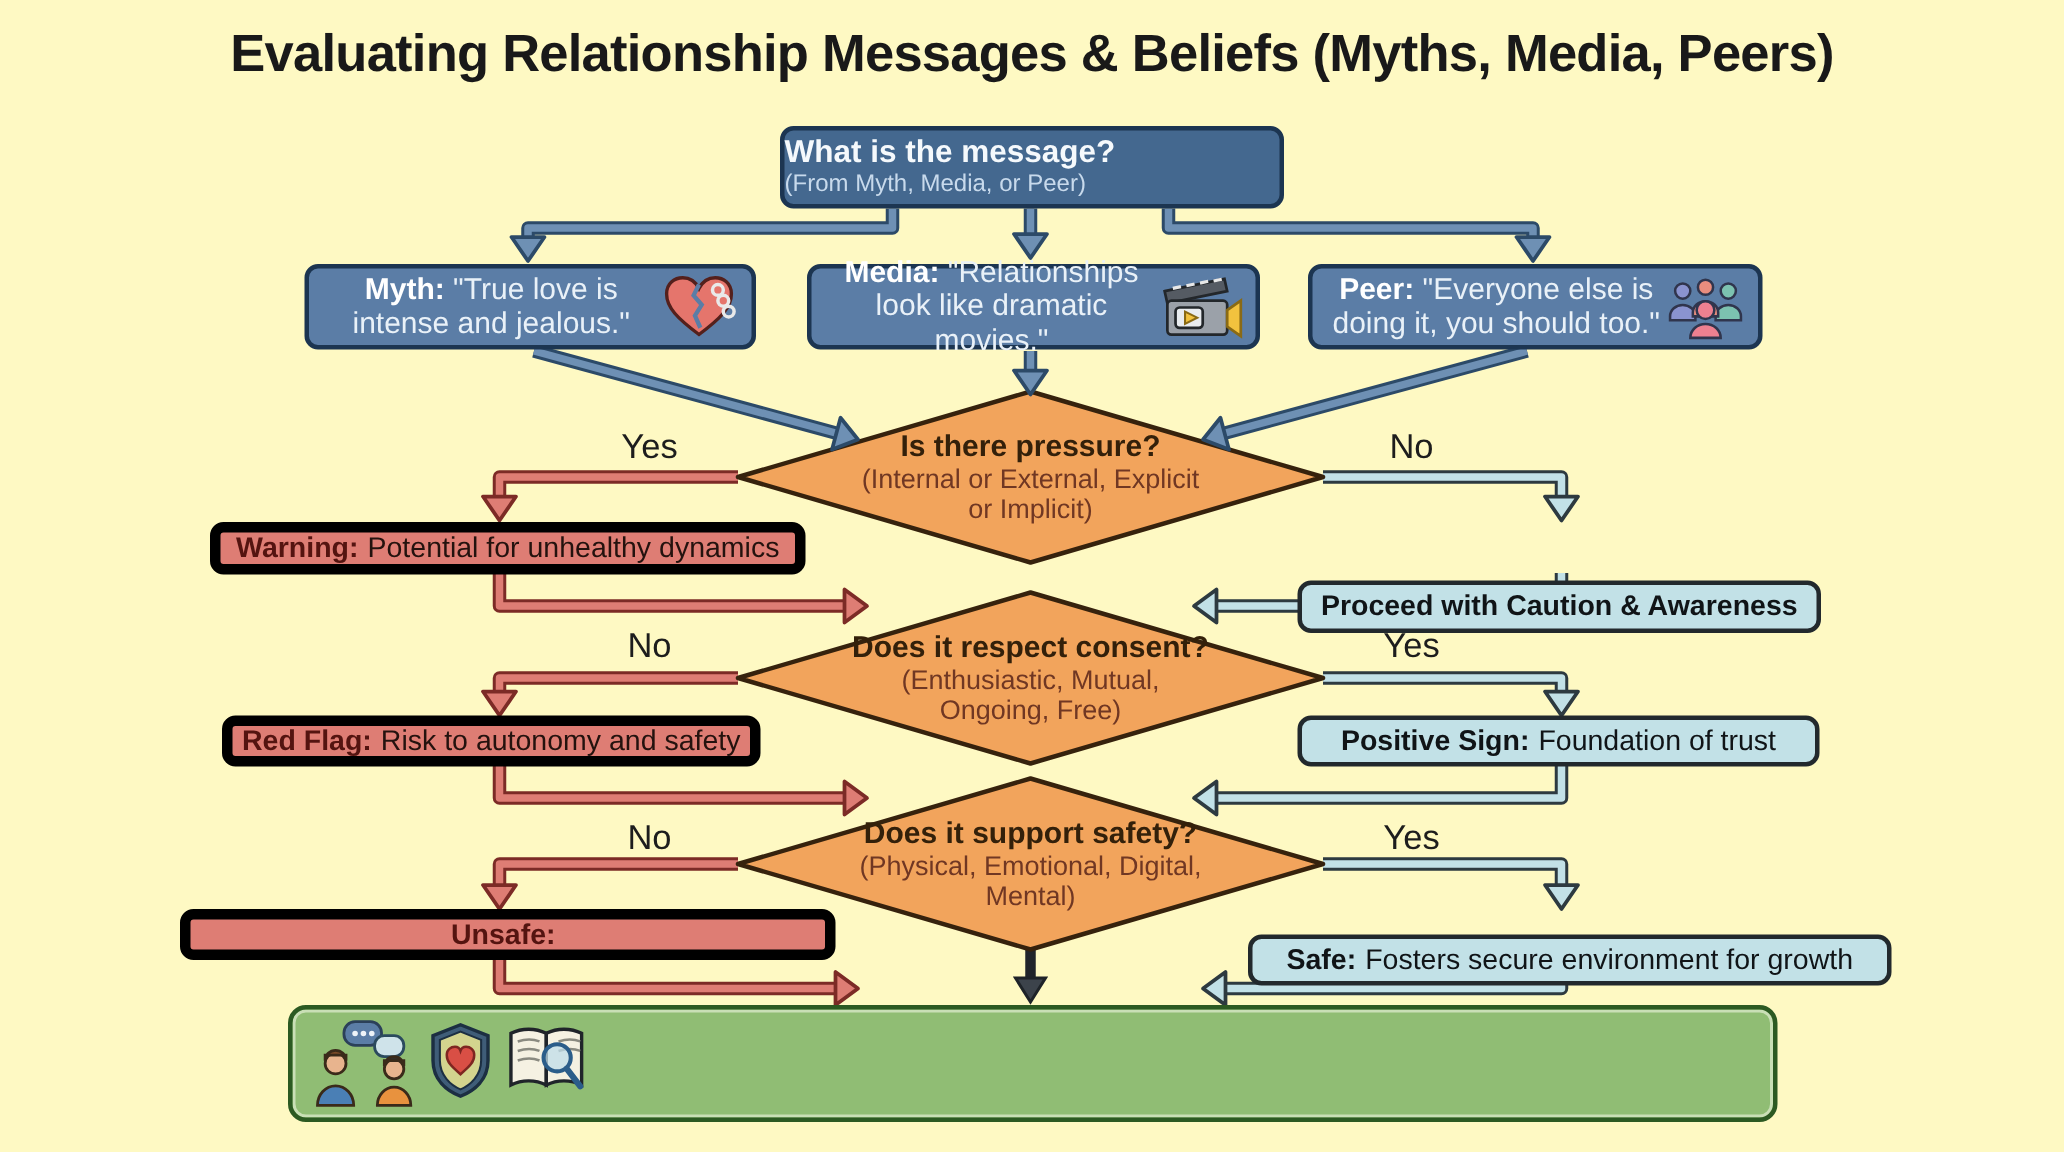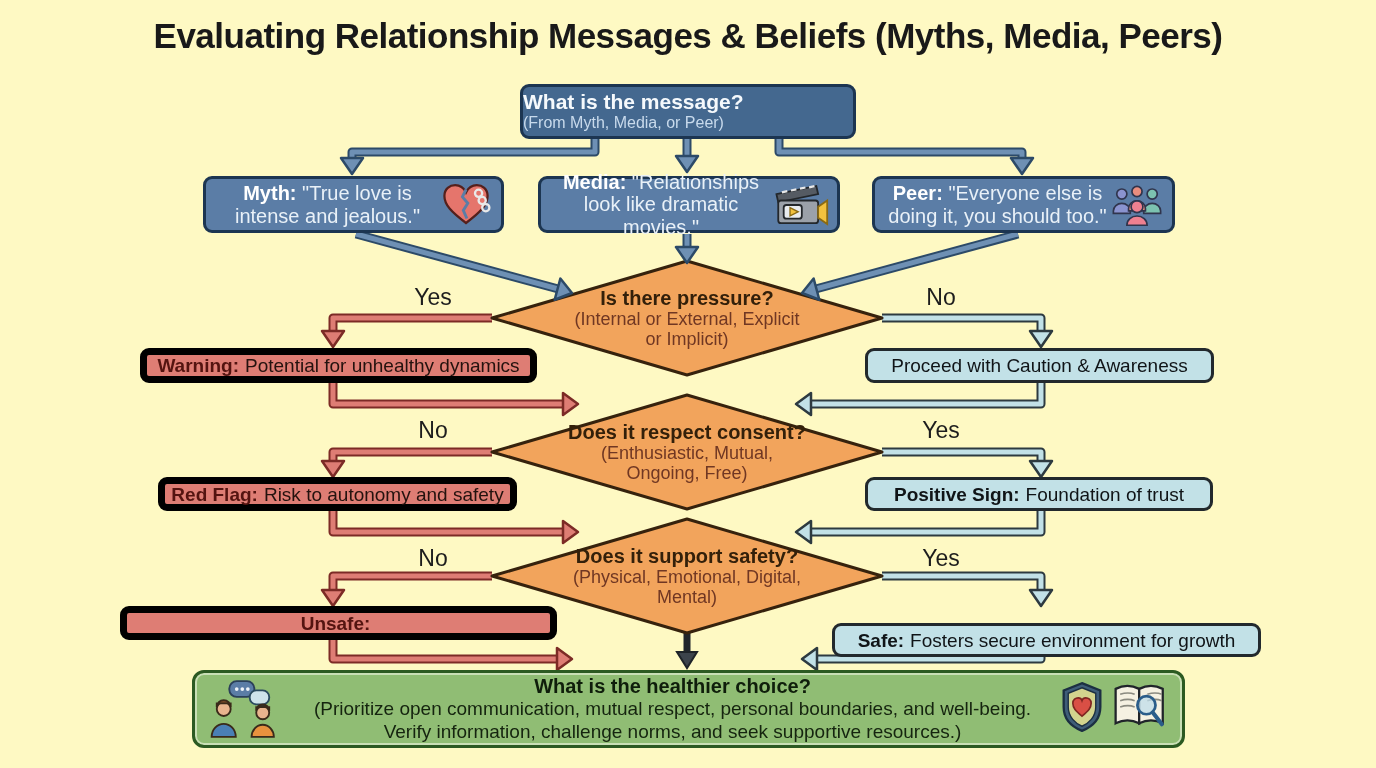--- a/index.html
+++ b/index.html
@@ -27,24 +27,24 @@
   .dia-txt .d{font-size:18px;color:#703723;margin:1px auto 0;}
   #dia1-txt{left:537px;top:287px;} #dia1-txt .d{width:236px;}
   #dia2-txt{left:537px;top:421px;} #dia2-txt .d{width:228px;}
   #dia3-txt{left:537px;top:545px;} #dia3-txt .d{width:276px;}
   
   .oc{display:flex;align-items:center;justify-content:center;font-size:19px;border-radius:9px;line-height:1;}
   .oc .pfx{font-weight:800;margin-right:6px;white-space:pre;}
   .oc-red{background:#de7d74;border:7px solid #000000;color:#24120e;}
   .oc-red .pfx{color:#541410;}
   .oc-cyan{background:#c2e1e7;border:3px solid #22292d;color:#101417;}
-  .all-bold{font-weight:400;}
+  .all-bold{font-weight:700;margin-top:39px;}
   #oc-warning{left:140px;top:348px;width:397px;height:35px;}
   #oc-proceed{left:865px;top:348px;width:349px;height:35px;}
-  #oc-redflag{left:158px;top:477px;width:359px;height:34px;}
+  #oc-redflag{left:148px;top:477px;width:359px;height:34px;}
   #oc-positive{left:865px;top:477px;width:348px;height:34px;}
   #oc-unsafe{left:120px;top:606px;width:437px;height:34px;flex-direction:column;}
   #oc-safe{left:832px;top:623px;width:429px;height:34px;}
   
   .yn{width:70px;text-align:center;font-size:23px;color:#1d1d1d;}
   #yn-1l{left:398px;top:284px;} #yn-1r{left:906px;top:284px;}
   #yn-2l{left:398px;top:417px;} #yn-2r{left:906px;top:417px;}
   #yn-3l{left:398px;top:545px;} #yn-3r{left:906px;top:545px;}
   
   #conclusion{left:192px;top:670px;width:993px;height:78px;background:#90bd74;border:3px solid #2c5a22;border-radius:12px;
@@ -272,25 +272,20 @@
         <g stroke="#3a2a1a" stroke-width="2">
           <circle cx="18" cy="32" r="7.5" fill="#e8b48e"></circle>
           <path d="M10.5,30 a7.5 7.5 0 0 1 15 0 l0,-4 -15,0 z" fill="#7a4a28"></path>
           <path d="M5,62 a13 14 0 0 1 26 0 z" fill="#4a7fb5"></path>
           <circle cx="60" cy="36" r="7" fill="#e8b48e"></circle>
           <path d="M53,34 a7 7 0 0 1 14 0 l0,-4 -14,0 z" fill="#33302e"></path>
           <path d="M48,62 a12 13 0 0 1 24 0 z" fill="#e8923e"></path>
         </g>
       </svg>
     </div>
-    <div class="mid">
-      <div class="t1">What is the healthier choice?</div>
-      <div class="t2">(Prioritize open communication, mutual respect, personal boundaries, and well-being.</div>
-      <div class="t2">Verify information, challenge norms, and seek supportive resources.)</div>
-    </div>
     <div class="ics">
       <span>
         <svg width="44" height="58" viewBox="0 0 48 56">
           <path d="M24,2 L44,10 L44,28 C44,42 34,50 24,54 C14,50 4,42 4,28 L4,10 Z" fill="#3f5d78" stroke="#1c2f42" stroke-width="2.5"></path>
           <path d="M24,7 L39,13 L39,28 C39,39 31,46 24,49 C17,46 9,39 9,28 L9,13 Z" fill="#d3d48e" stroke="#1c2f42" stroke-width="1.5"></path>
           <path d="M24,38 C17,32 14,29 14,24 C14,20 17,18 20,18 C22,18 23.5,19.5 24,21 C24.5,19.5 26,18 28,18 C31,18 34,20 34,24 C34,29 31,32 24,38 Z" fill="#d94f45" stroke="#7e2621" stroke-width="1.8"></path>
         </svg>
       </span>
       <span>
         <svg width="58" height="56" viewBox="0 0 64 56">

